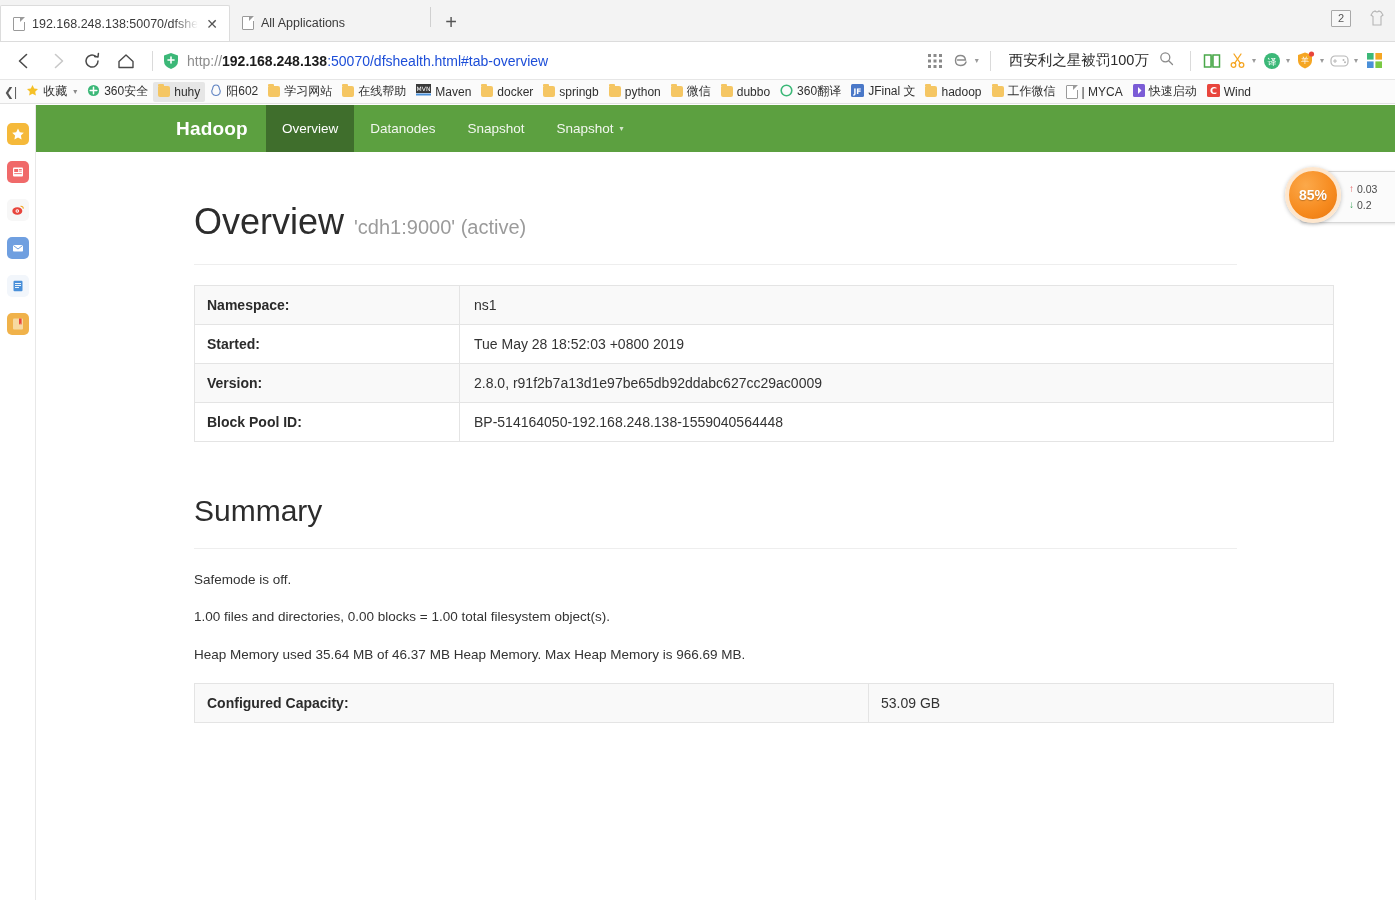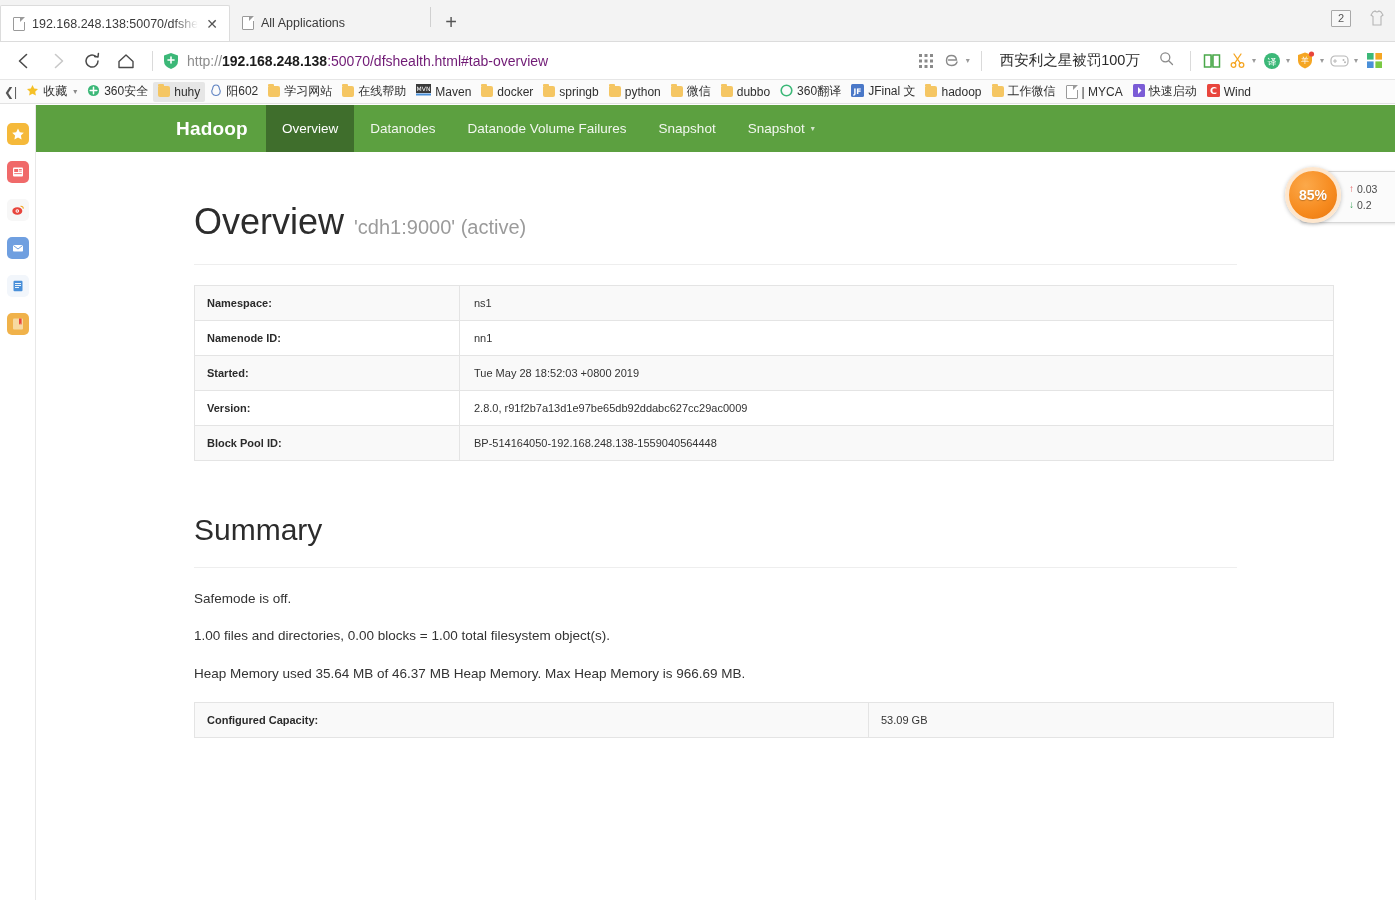--- a/index.html
+++ b/index.html
@@ -58,26 +58,26 @@
   .navbtn {
     width: 32px; height: 30px; display:flex; align-items:center; justify-content:center;
     color:#4a4a4a;
   }
   .navbtn.disabled { color: #c8c8c8; }
   .nav-div { width:1px; height:20px; background:#dadada; margin:0 8px; }
   .urlzone { flex:1; display:flex; align-items:center; gap:8px; height:30px; min-width:0;}
   .url-shield { width:16px;height:18px;flex:0 0 16px;}
   .url-text { font-size:14px; color:#8c8c8c; white-space:nowrap; }
   .url-text b { color:#1c1c1c; font-weight:700; }
-  .url-text .path { color:#701a75; }
+  .url-text .path { color:#1d4ed8; }
   .nav-right { display:flex; align-items:center; gap:0px; }
   .icon-btn { width:26px; height:28px; display:flex; align-items:center; justify-content:center; color:#7c7c7c;}
   .caret { font-size:8px; color:#9a9a9a; margin-left:1px; margin-right:3px;}
   .searchbox {
-    display:flex; align-items:center; gap:19px; height:26px;
+    display:flex; align-items:center; gap:10px; height:26px;
     padding: 0 8px 0 10px; min-width: 175px;
   }
   .searchbox .q { font-size:14.5px; color:#2a2a2a; }
 
   .bookmarks {
     height: 24px; background: #fbfbfb; display:flex; align-items:center;
     gap: 0px; padding: 0 2px; border-bottom:1px solid #e2e2e2; overflow:hidden;
     white-space: nowrap;
   }
   .bm {
@@ -110,21 +110,21 @@
     display:flex; align-items:center; padding: 0 16px; color:#f2f7ef; font-size:13.5px;
   }
   .hnav-item.active { background:#3f6e2c; color:#ffffff; }
   .hnav-caret { margin-left:6px; font-size:8px; opacity:.8;}
 
   .container { padding: 0 158px 0 158px; }
   h1.page-title { font-size: 36px; font-weight: 400; color:#2c2c2c; margin: 50px 0 0 0; line-height:1.1;}
   h1.page-title small { font-size:20px; color:#9b9b9b; font-weight:400; margin-left:10px;}
   .hr { height:1px; background:#eeeeee; margin: 22px 0 20px 0; }
 
-  table.info { width: 1140px; border-collapse: collapse; font-size:11px; table-layout: fixed;}
+  table.info { width: 1140px; border-collapse: collapse; font-size:14px; table-layout: fixed;}
   table.info td { border:1px solid #e4e4e4; padding: 11px 12px; color:#333; vertical-align:middle;}
   table.info td.k { font-weight:700; color:#2b2b2b; }
   table.info tr:nth-child(odd) td { background:#f9f9f9; }
   table.info tr:nth-child(even) td { background:#ffffff; }
   .info-top td.k { width: 265px; }
   .info-top td.v { padding-left: 14px; }
 
   h2.section { font-size:30px; font-weight:400; color:#2c2c2c; margin: 52px 0 0 0;}
   .hr2 { height:1px; background:#eeeeee; margin: 20px 0 22px 0; }
   p.sumline { font-size:13.5px; color:#333; margin: 0 0 20px 0; line-height:1.3;}
@@ -465,47 +465,40 @@
 
       <div class="hadoop-nav">
         <div class="brand">Hadoop</div>
         <div class="hnav-item active">
           <span>Overview</span>
         </div>
         <div class="hnav-item">
           <span>Datanodes</span>
         </div>
         <div class="hnav-item">
-          <span>Datanode Volume Failures</span>
-        </div>
-        <div class="hnav-item">
           <span>Snapshot</span>
         </div>
         <div class="hnav-item">
           <span>Snapshot</span>
           <span class="hnav-caret">▾</span>
         </div>
       </div>
 
       <div class="container">
 
         <h1 class="page-title">
           <span>Overview</span><small>'cdh1:9000' (active)</small>
         </h1>
         <div class="hr"></div>
 
         <table class="info info-top">
           <tbody>
             <tr>
               <td class="k">Namespace:</td>
               <td class="v">ns1</td>
-            </tr>
-            <tr>
-              <td class="k">Namenode ID:</td>
-              <td class="v">nn1</td>
             </tr>
             <tr>
               <td class="k">Started:</td>
               <td class="v">Tue May 28 18:52:03 +0800 2019</td>
             </tr>
             <tr>
               <td class="k">Version:</td>
               <td class="v">2.8.0, r91f2b7a13d1e97be65db92ddabc627cc29ac0009</td>
             </tr>
             <tr>

